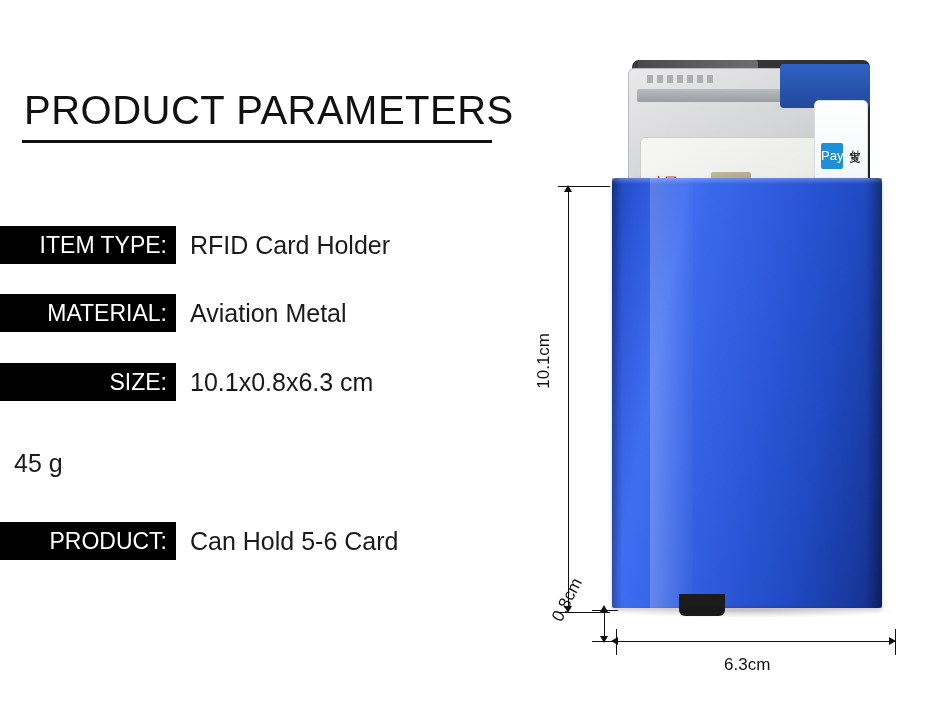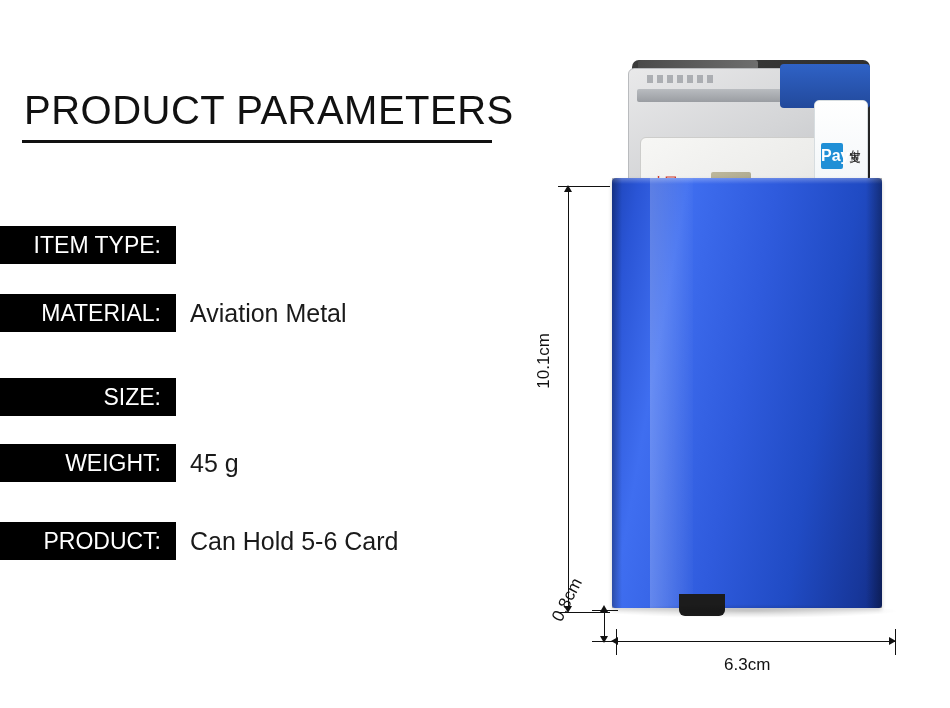--- a/index.html
+++ b/index.html
@@ -52,35 +52,35 @@
     align-items: center;
   }
   .spec-label {
     background: #000000;
     color: #ffffff;
     font-size: 23px;
     line-height: 38px;
     height: 38px;
     display: inline-block;
     text-align: right;
-    padding-right: 15px;
+    padding-right: 9px;
     box-sizing: border-box;
     white-space: nowrap;
   }
   .spec-value {
     font-size: 25px;
     color: #1a1a1a;
     padding-left: 14px;
     white-space: nowrap;
   }
 
   
   .row-0 { top: 226px; }
   .row-1 { top: 294px; }
-  .row-2 { top: 378px; justify-content: center; }
+  .row-2 { top: 363px; justify-content: center; }
   .row-3 { top: 444px; }
   .row-4 { top: 522px; }
 
   
   .spec-label { width: 176px; }
 
   
   .product-area {
     position: absolute;
     left: 540px;
@@ -180,24 +180,24 @@
     border-radius: 5px;
     overflow: hidden;
   }
   .card-alipay .pay-badge {
     position: absolute;
     left: 6px; top: 42px;
     width: 22px; height: 26px;
     background: #1f8fd6;
     border-radius: 2px;
     color: #fff;
-    font-size: 16px;
+    font-size: 13px;
     line-height: 26px;
     text-align: center;
-    font-weight: bold;
+    font-weight: normal;
   }
   .card-alipay .cn-v {
     position: absolute;
     left: 32px; top: 40px;
     font-size: 11px;
     color: #222;
     writing-mode: vertical-rl;
     letter-spacing: 1px;
   }
   .card-topstripe {
@@ -338,33 +338,34 @@
 </head>
 <body>
 
 <div class="left-col">
 
   <div class="page-title">PRODUCT PARAMETERS</div>
   <div class="title-rule"></div>
 
   <div class="spec-row row-0">
     <span class="spec-label">ITEM TYPE:</span>
+    <span class="spec-value">RFID Card Holder</span>
   </div>
 
   <div class="spec-row row-1">
     <span class="spec-label">MATERIAL:</span>
     <span class="spec-value">Aviation Metal</span>
   </div>
 
   <div class="spec-row row-2">
     <span class="spec-label">SIZE:</span>
+    <span class="spec-value">10.1x0.8x6.3 cm</span>
   </div>
 
   <div class="spec-row row-3">
-    <span class="spec-label">WEIGHT:</span>
     <span class="spec-value">45  g</span>
   </div>
 
   <div class="spec-row row-4">
     <span class="spec-label">PRODUCT:</span>
     <span class="spec-value">Can Hold 5-6 Card</span>
   </div>
 
 </div>
 

